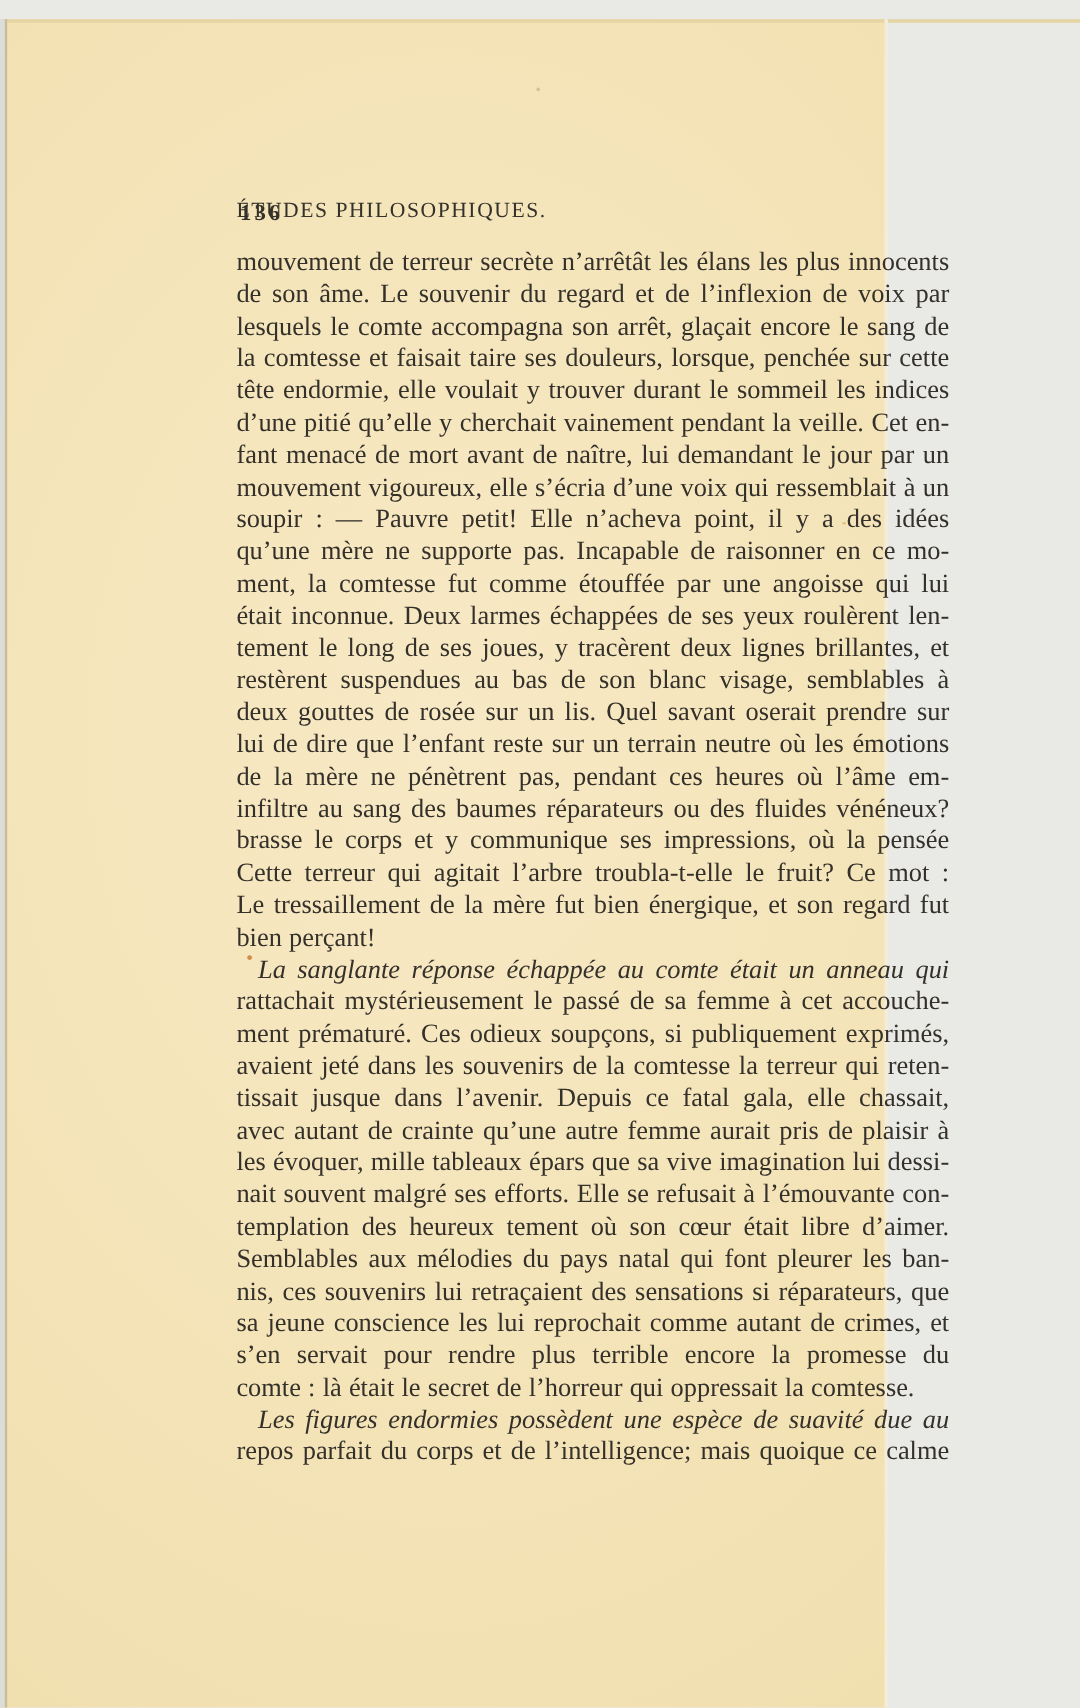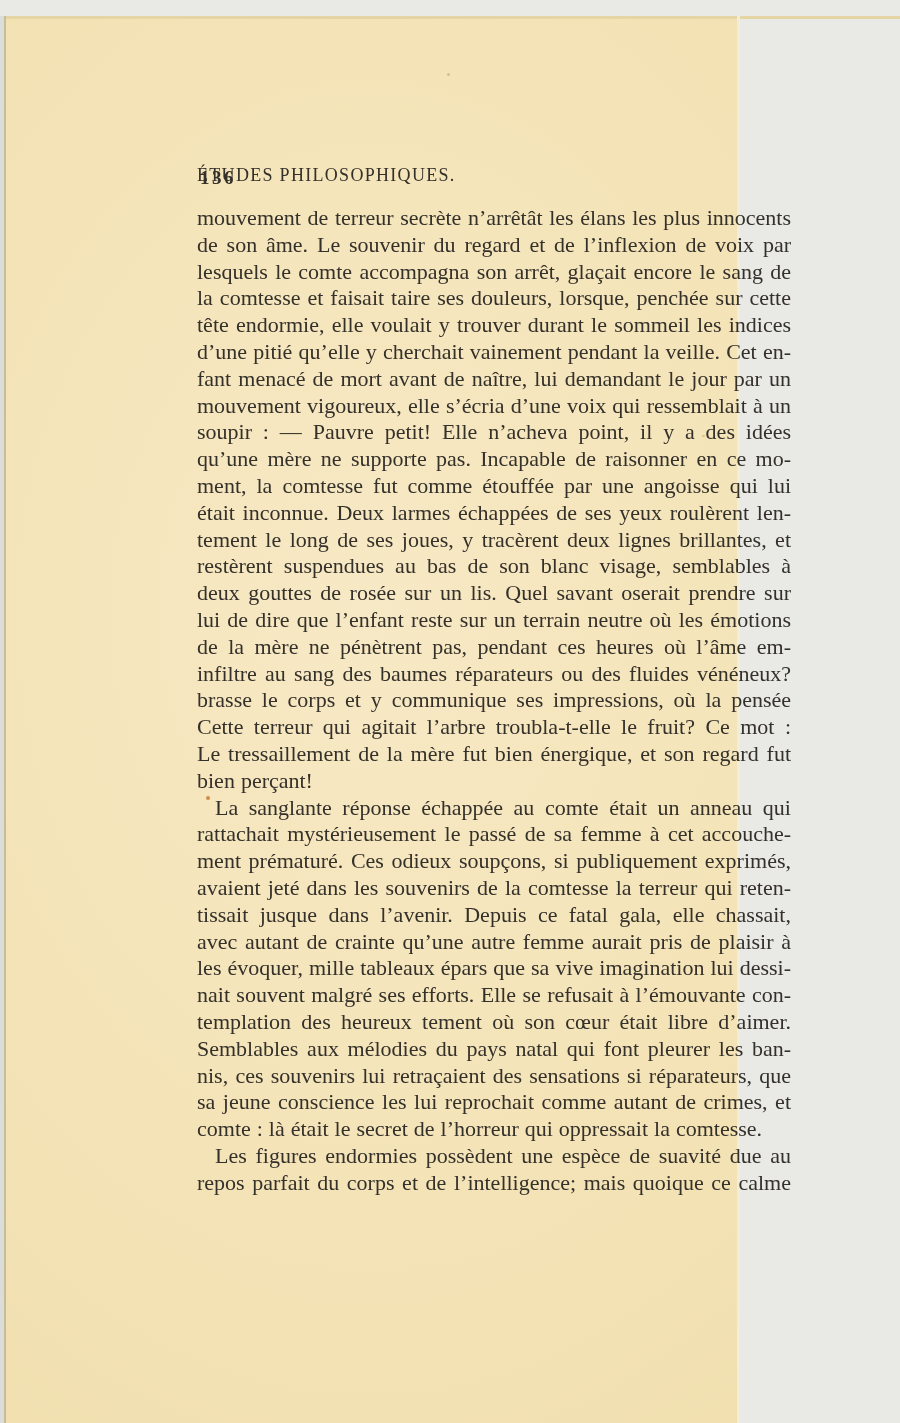--- a/index.html
+++ b/index.html
@@ -70,21 +70,21 @@
     font-size: 22px;
   }
   .line {
     line-height: 26.8px;
     height: 26.8px;
     white-space: normal;
     text-align: justify;
     text-align-last: justify;
     word-spacing: 0.5px;
   }
-  .line.indent { text-indent: 18px; }
+  .line.indent { text-indent: 18px; font-style: italic; }
   .line.para-end { text-align-last: left; }
 
   
   .speck { position: absolute; border-radius: 50%; }
   .speck.s1 { left: 206px; top: 780px; width: 4px; height: 4px; background: #c8742c; opacity: .8; }
   .speck.s3 { left: 447px; top: 57px; width: 3px; height: 3px; background: #cdbd8c; opacity: .9; }
   .speck.s4 { left: 702px; top: 419px; width: 3px; height: 2px; background: #d8a23c; opacity: .55; }
 </style>
 </head>
 <body style="--paper: #f3e2b4; --paper-light: #f7e9c5; --paper-dark: #eedcaa; --ink: #34302a;">
@@ -130,20 +130,21 @@
       <div class="line">ment prématuré. Ces odieux soupçons, si publiquement exprimés,</div>
       <div class="line">avaient jeté dans les souvenirs de la comtesse la terreur qui reten-</div>
       <div class="line">tissait jusque dans l’avenir. Depuis ce fatal gala, elle chassait,</div>
       <div class="line">avec autant de crainte qu’une autre femme aurait pris de plaisir à</div>
       <div class="line">les évoquer, mille tableaux épars que sa vive imagination lui dessi-</div>
       <div class="line">nait souvent malgré ses efforts. Elle se refusait à l’émouvante con-</div>
       <div class="line">templation des heureux tement où son cœur était libre d’aimer.</div>
       <div class="line">Semblables aux mélodies du pays natal qui font pleurer les ban-</div>
       <div class="line">nis, ces souvenirs lui retraçaient des sensations si réparateurs, que</div>
       <div class="line">sa jeune conscience les lui reprochait comme autant de crimes, et</div>
+      <div class="line">s’en servait pour rendre plus terrible encore la promesse du</div>
       <div class="line para-end">comte : là était le secret de l’horreur qui oppressait la comtesse.</div>
       <div class="line indent">Les figures endormies possèdent une espèce de suavité due au</div>
       <div class="line">repos parfait du corps et de l’intelligence; mais quoique ce calme</div>
     </div>
 
   <div class="speck s1"></div>
   <div class="speck s3"></div>
   <div class="speck s4"></div>
 </div>
 

